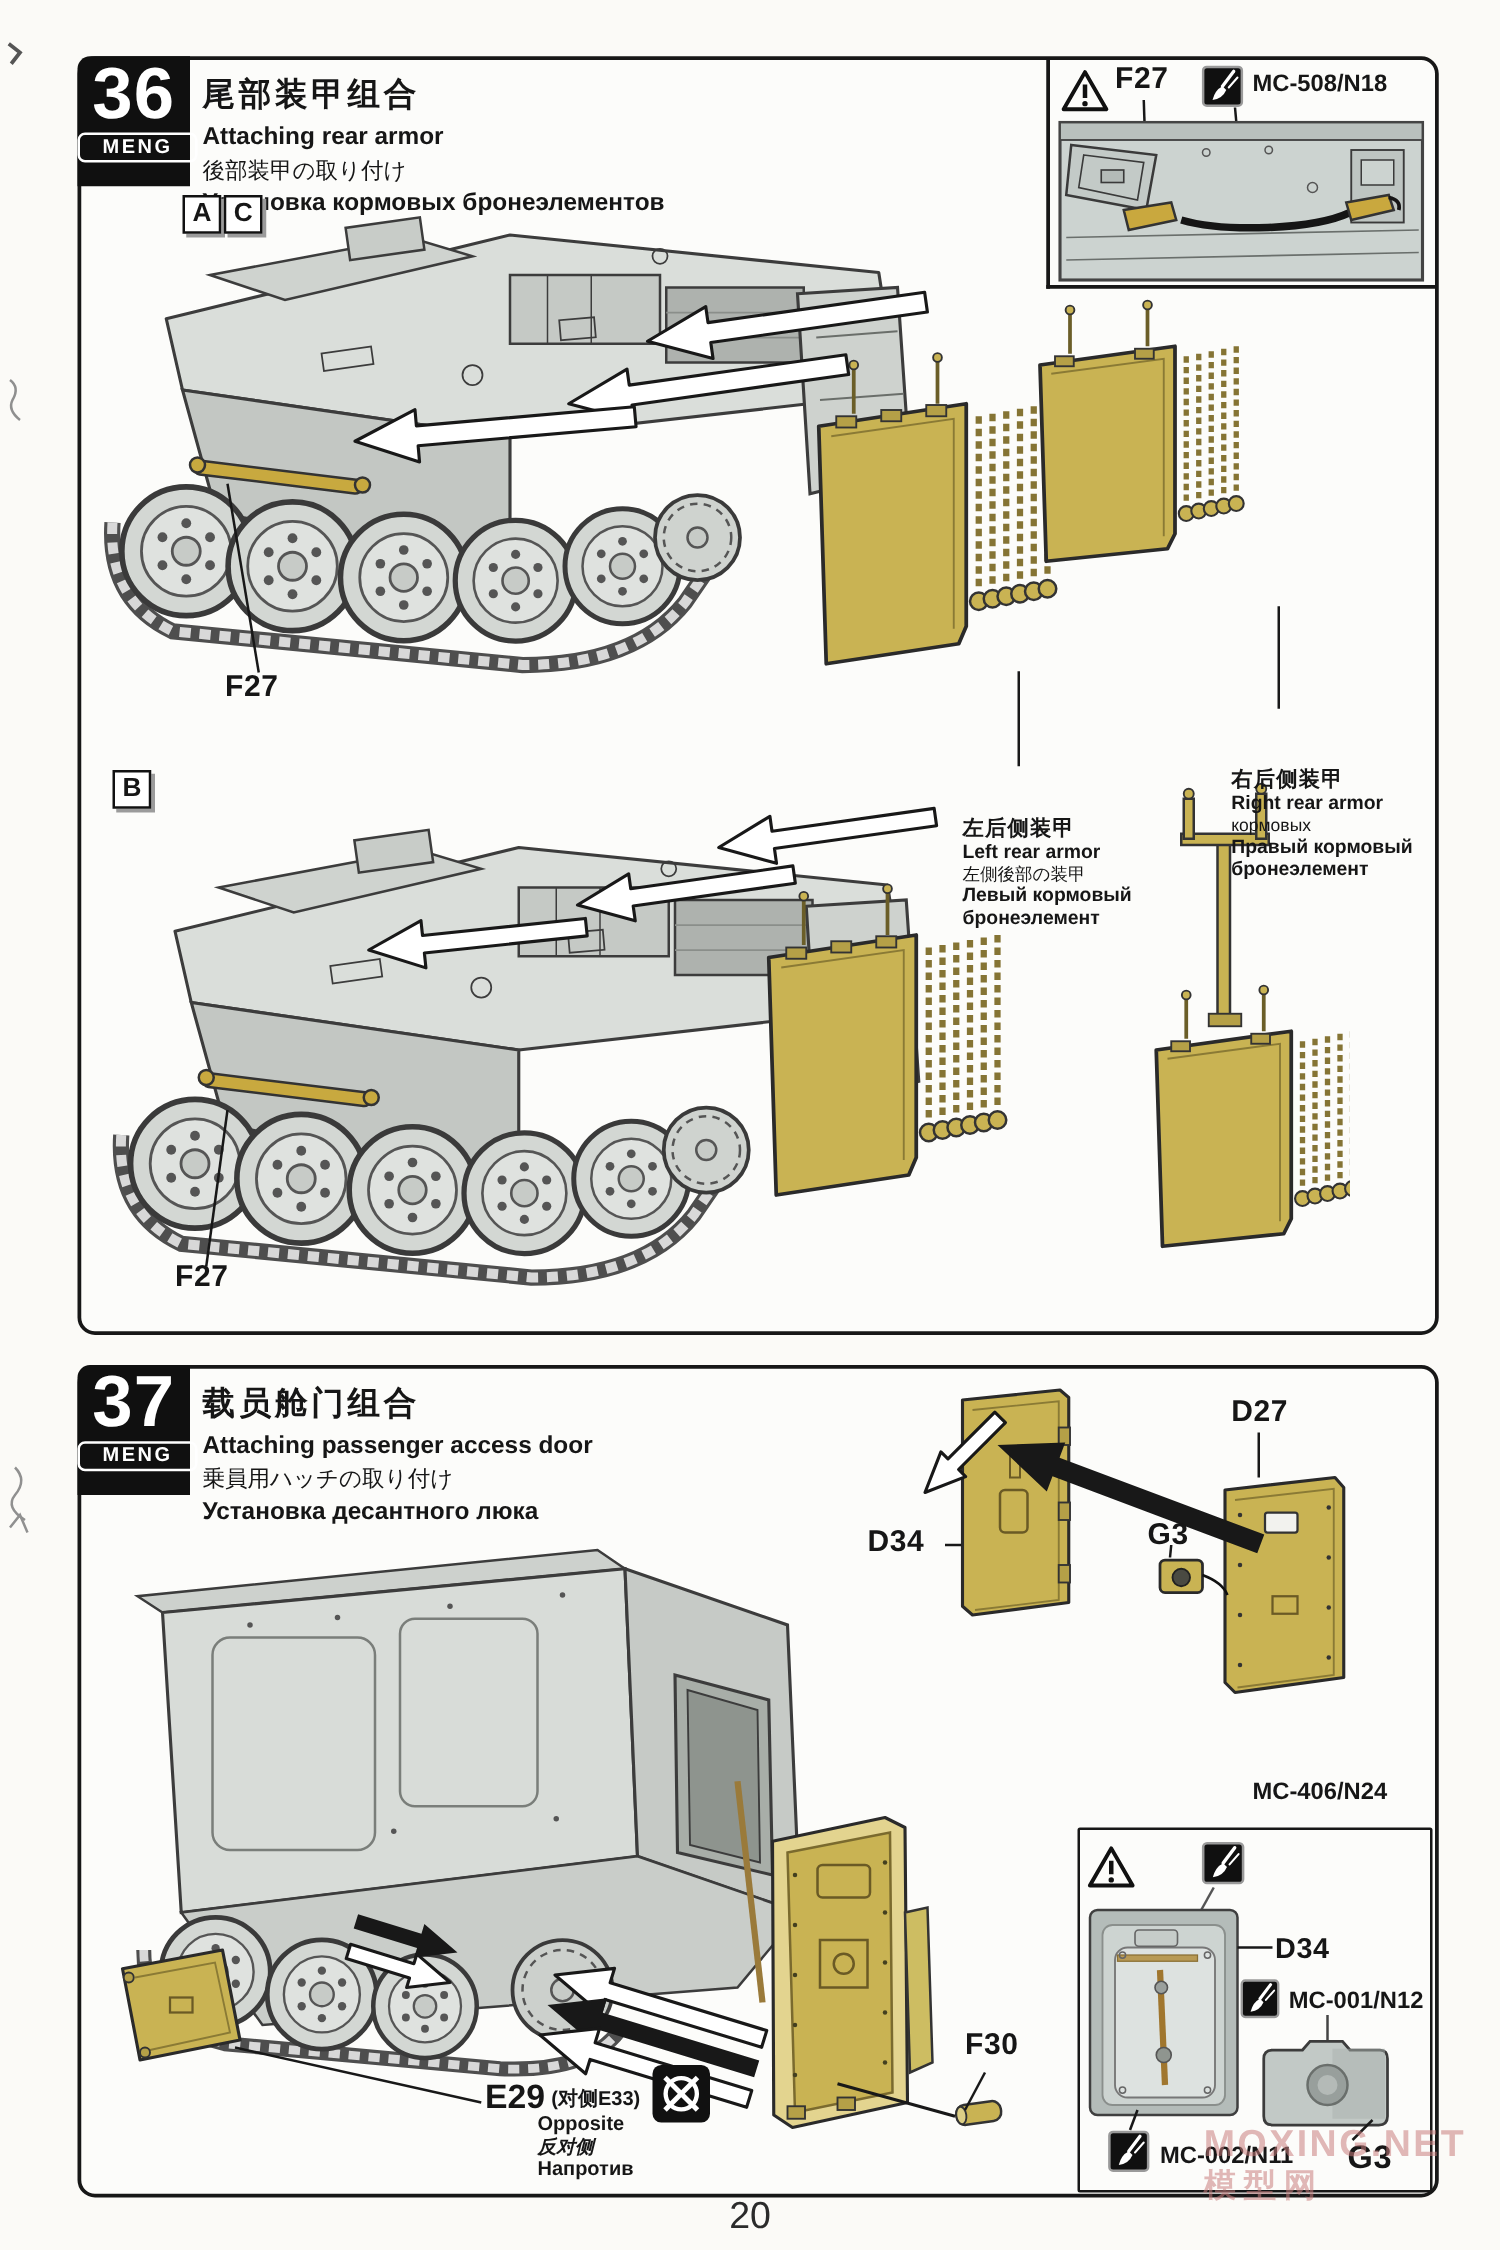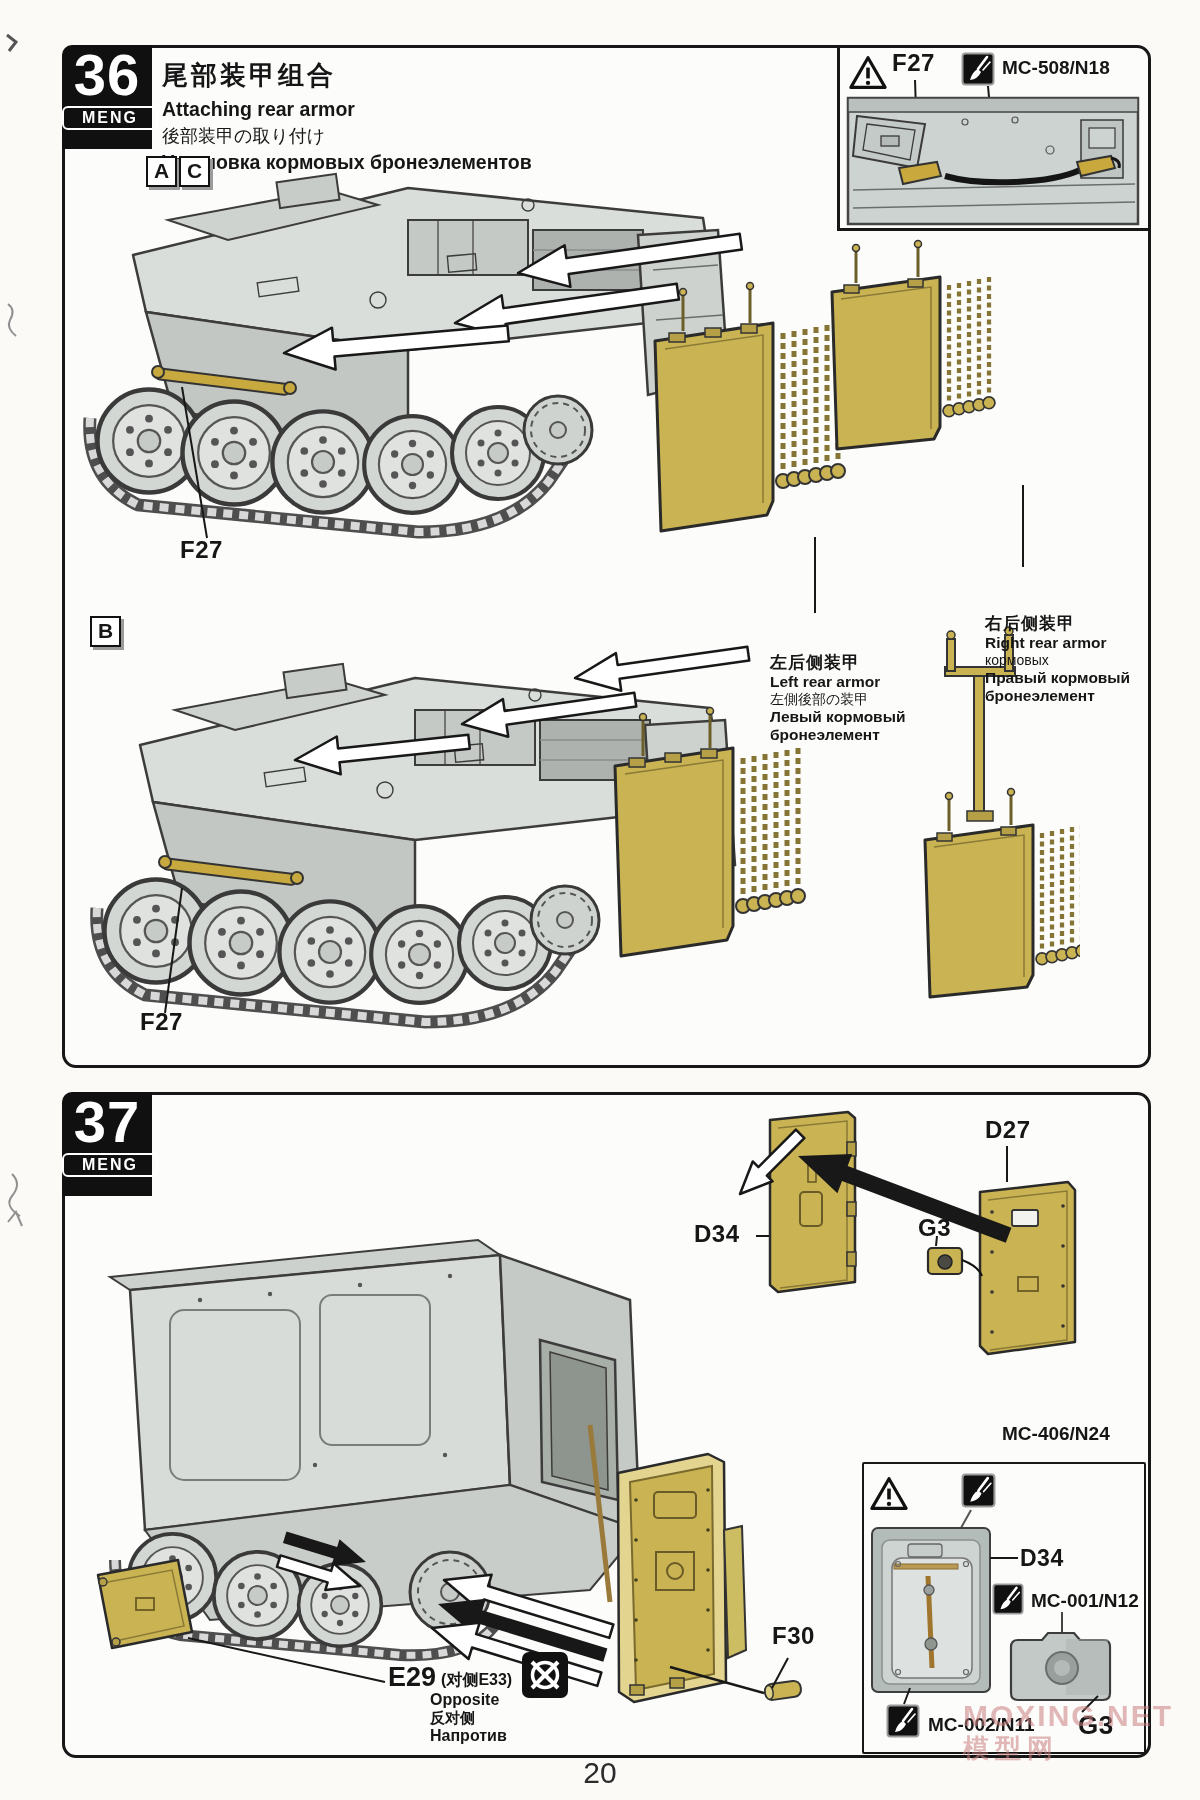--- a/index.html
+++ b/index.html
@@ -23,21 +23,21 @@
   .pl-sm{position:absolute;font-weight:bold;font-size:19px;}
   .armor{position:absolute;line-height:1.18;}
   .armor .zh{font-size:17px;font-weight:bold;letter-spacing:1px;}
   .armor .en{font-size:15.5px;font-weight:bold;}
   .armor .ja{font-size:14px;}
   .armor .ru{font-size:15.5px;font-weight:bold;}
   .e29 .l1{display:flex;align-items:flex-end;gap:5px;}
   .e29 .big{font-size:27px;font-weight:bold;line-height:1;}
   .e29 .note{font-size:16px;font-weight:bold;line-height:1.3;}
   .e29 .sub{margin-left:42px;font-size:16px;font-weight:bold;line-height:1.15;}
-  .e29 .sub .ja{font-size:15px;}
+  .e29 .sub .ja{font-size:15px;font-style:italic;}
   .insetbox{position:absolute;border-left:3px solid #171717;border-bottom:3px solid #171717;}
   .detailbox{position:absolute;border:2.5px solid #171717;border-radius:2px;}
   .icon{position:absolute;}
   .wm{position:absolute;color:rgba(201,125,125,.55);font-weight:bold;line-height:1.0;
       letter-spacing:2px;pointer-events:none;z-index:30;}
   .wm .l1{font-size:30px;}
   .wm .l2{font-size:26px;margin-top:4px;letter-spacing:6px;}
   .pageno{position:absolute;left:0;right:0;text-align:center;font-size:30px;color:#2b2b2b;}
   svg{display:block;}
 </style>
@@ -238,20 +238,26 @@
     <div class="ru">бронеэлемент</div>
   </div>
 
   <div class="stepbox" style="left:62px;top:1092px;width:1083px;height:660px;"></div>
 
   <div class="hdr" style="left:62px;top:1092px;">
     <div class="num">37</div>
     <div class="meng">MENG</div>
   </div>
 
+  <div class="title abs" style="left:162px;top:1105px;">
+    <div class="zh">载员舱门组合</div>
+    <div class="en">Attaching passenger access door</div>
+    <div class="ja">乗員用ハッチの取り付け</div>
+    <div class="ru">Установка десантного люка</div>
+  </div>
 
   <svg class="abs" style="left:640px;top:1090px;" width="470" height="300" viewBox="0 0 470 300">
     <g transform="translate(130,22)">
       <polygon points="0,8 78,0 85,6 85,170 8,180 0,173" fill="#c9b353" stroke="#2a2a2a" stroke-width="2.5" stroke-linejoin="round"></polygon>
       <polyline points="8,16 77,9 77,168 10,176" fill="none" stroke="#8a7a35" stroke-width="1.5"></polyline>
       <circle cx="15" cy="38" r="5.5" fill="#d8c870" stroke="#333" stroke-width="1.8"></circle>
       <rect x="30" y="80" width="22" height="34" rx="4" fill="none" stroke="#6a5a25" stroke-width="2"></rect>
       <rect x="38" y="50" width="8" height="20" fill="none" stroke="#6a5a25" stroke-width="1.6"></rect>
       <rect x="77" y="30" width="9" height="14" fill="#b5a047" stroke="#333" stroke-width="1.5"></rect>
       <rect x="77" y="90" width="9" height="14" fill="#b5a047" stroke="#333" stroke-width="1.5"></rect>

